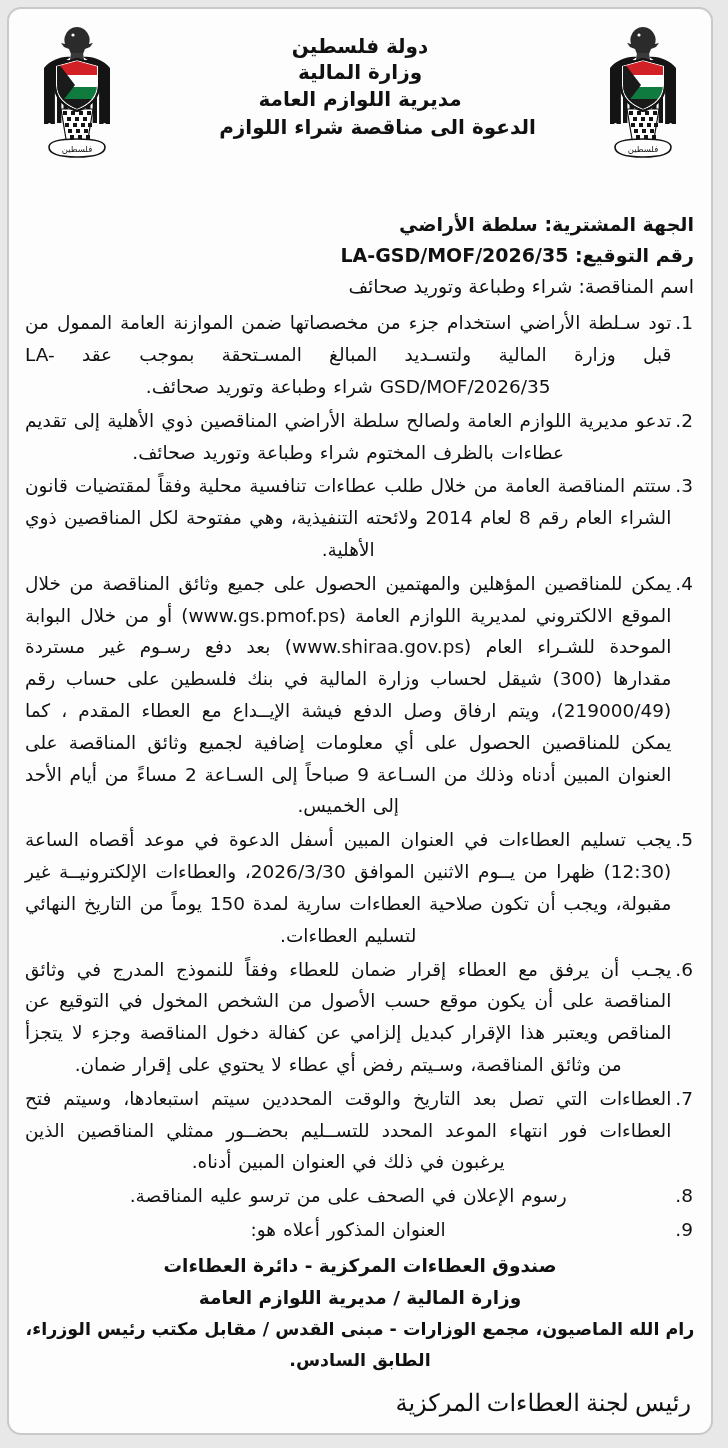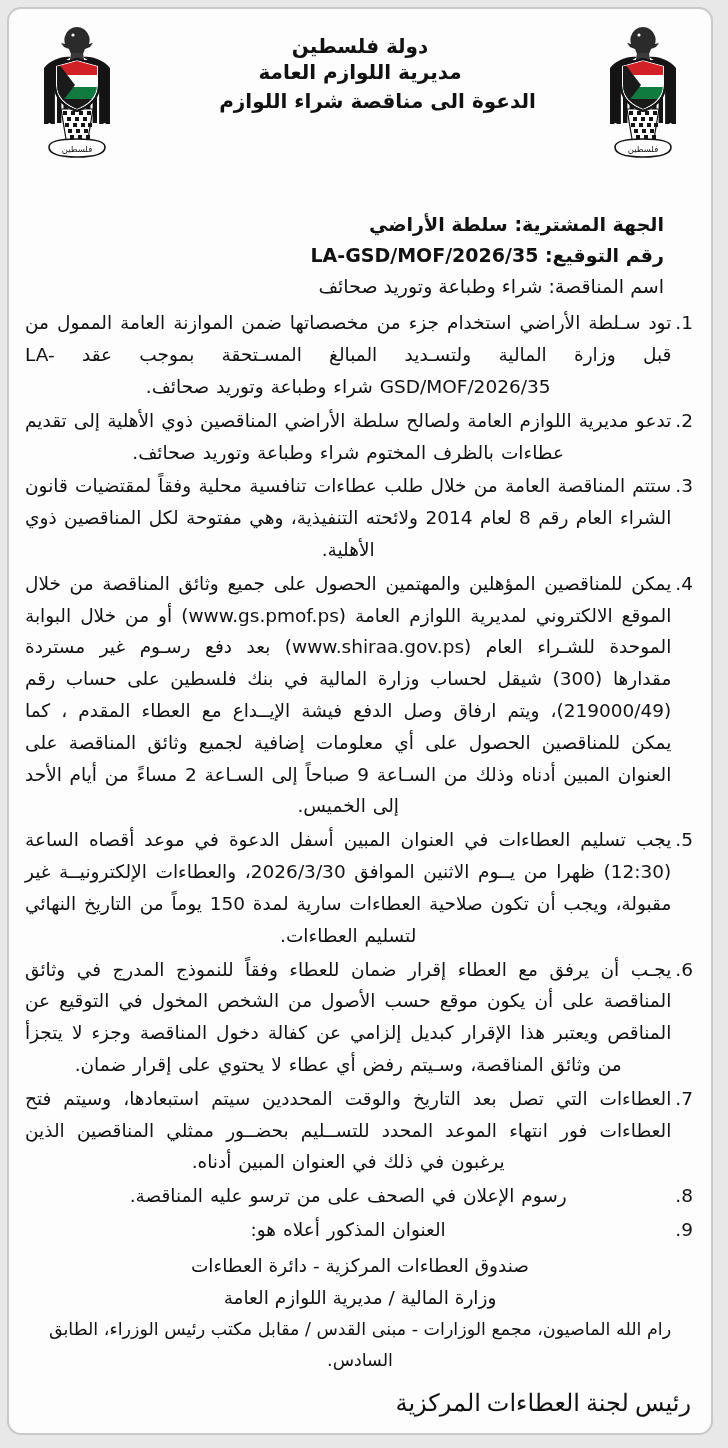--- a/index.html
+++ b/index.html
@@ -58,21 +58,21 @@
   .ht1 { font-size: 20px; }
   .ht2 { font-size: 20px; }
   .ht3 { font-size: 20px; }
   .ht4 { font-size: 20px; }
   .ht5 { font-size: 20px; margin-top: 2px; margin-left: 35px; }
 
   
   .meta {
     direction: rtl;
     text-align: right;
-    padding: 4px 47px 0 40px;
+    padding: 4px 17px 0 40px;
   }
   .meta .line {
     font-size: 19px;
     font-weight: bold;
     color: #111;
     line-height: 1.62;
     white-space: nowrap;
   }
   .meta .line.reg { font-weight: normal; }
   .meta .ltr-inline {
@@ -109,20 +109,21 @@
     text-align-last: center;
     word-spacing: 1px;
   }
   .clause.short .body { text-align: center; text-align-last: center; }
 
   
   .address {
     direction: rtl;
     text-align: center;
     padding: 2px 16px 0 16px;
+    font-weight: bold;
   }
   .address .aline {
     font-size: 18.5px;
     color: #111;
     line-height: 1.74;
   }
   .address .aline.wide { font-size: 17.5px; }
 
   .signature {
     direction: rtl;
@@ -272,20 +273,21 @@
           <g>
             <path d="M18 124 C18 118 30 116 46 116 C62 116 74 118 74 124 C74 131 62 134 46 134 C30 134 18 131 18 124 Z" fill="#ffffff" stroke="#141414" stroke-width="1.6"></path>
             <text x="46" y="128.5" font-family="'DejaVu Sans', sans-serif" font-size="8.5" text-anchor="middle" fill="#141414" direction="rtl">فلسطين</text>
           </g>
         </g>
       </svg>
     </div>
 
     <div class="header-titles">
       <div class="ht1">دولة فلسطين</div>
+      <div class="ht2">وزارة المالية</div>
       <div class="ht3">مديرية اللوازم العامة</div>
       <div class="ht5">الدعوة الى مناقصة شراء اللوازم</div>
     </div>
   </div>
 
   <div class="meta">
     <div class="line">
       <span>الجهة المشترية:</span>
       <span>سلطة الأراضي</span>
     </div>

